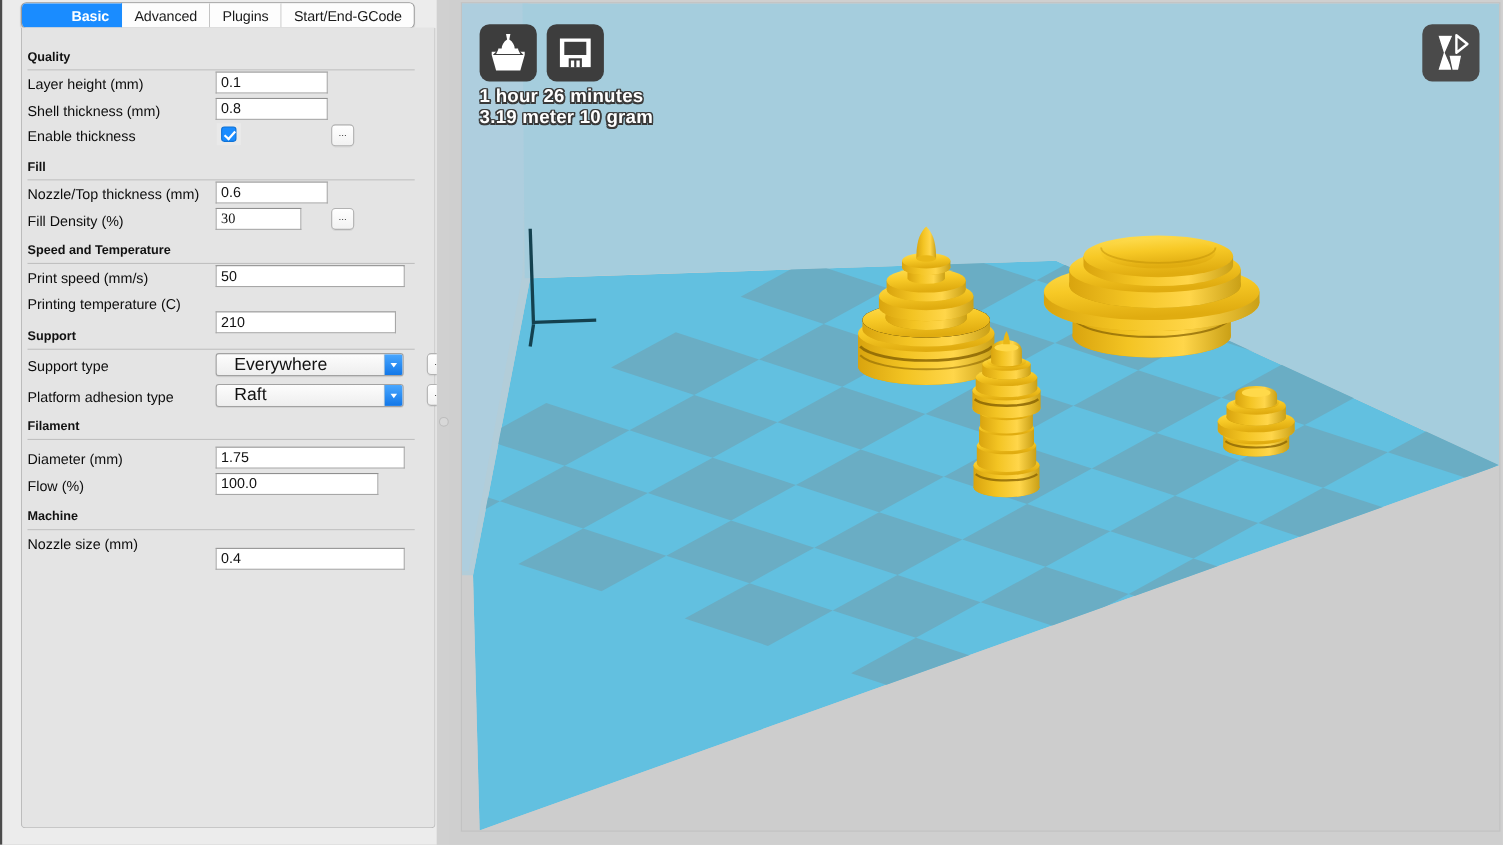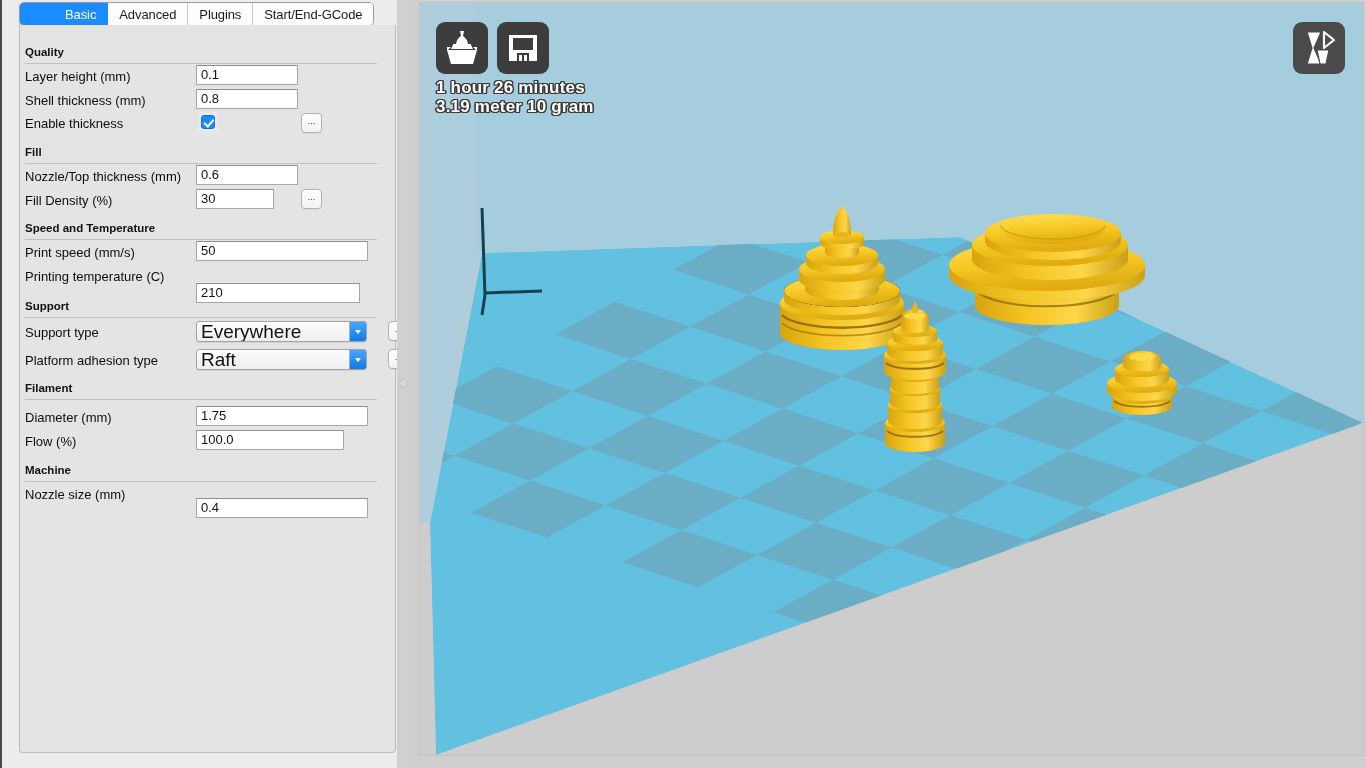--- a/index.html
+++ b/index.html
@@ -50,21 +50,21 @@
     background: #fdfdfd;
     border-right: 1px solid #c4c4c4;
     cursor: default;
     line-height: 1;
     letter-spacing: -0.1px;
   }
   .tab:last-child { border-right: none; }
   .tab.active {
     background: #1a8cff;
     color: #ffffff;
-    font-weight: normal;
+    font-weight: bold;
     border-right-color: #1a8cff;
     padding-left: 45px;
   }
 
   
   #tab-body {
     position: absolute;
     left: 17px; top: 25px;
     width: 377px; height: 728px;
     background: #e4e4e4;
@@ -123,23 +123,23 @@
     border: 1px solid #a2a2a2;
     border-radius: 3px;
     background: linear-gradient(#fdfdfd, #eeeeee);
     display: flex;
     align-items: stretch;
     overflow: hidden;
     box-shadow: 0 1px 0 rgba(0,0,0,0.07);
   }
   .combo .combo-value {
     flex: 1;
-    font-size: 19px;
+    font-size: 16px;
     color: #111;
-    padding-left: 4px;
+    padding-left: 16px;
     line-height: 19px;
     white-space: nowrap;
     overflow: hidden;
   }
   .combo .combo-arrow {
     width: 17px;
     background: linear-gradient(#49a7ff, #1277e8);
     border-left: 1px solid #8fb7dd;
     position: relative;
   }
@@ -299,21 +299,21 @@
         <div class="checkbox" style="left:181px; top:90px;"></div>
         <div class="dots-btn" style="left:281px; top:88px;">...</div>
 
         <div class="group-title" style="top:121px;">Fill</div>
         <div class="group-rule" style="left:5px; top:138px; width:352px;"></div>
 
         <div class="row-label" style="left:5px; top:145px;">Nozzle/Top thickness (mm)</div>
         <div class="field" style="left:176px; top:140px; width:102px;">0.6</div>
 
         <div class="row-label" style="left:5px; top:169px;">Fill Density (%)</div>
-        <div class="field" style="left:176px; top:164px; width:78px;">30</div>
+        <div class="field" style="left:176px; top:164px; width:78px;font-family:Liberation Serif, serif;">30</div>
         <div class="dots-btn" style="left:281px; top:164px;">...</div>
 
         <div class="group-title" style="top:197px;">Speed and Temperature</div>
         <div class="group-rule" style="left:5px; top:214px; width:352px;"></div>
 
         <div class="row-label" style="left:5px; top:221px;">Print speed (mm/s)</div>
         <div class="field" style="left:176px; top:216px; width:172px;">50</div>
 
         <div class="row-label" style="left:5px; top:245px;text-align:center;">Printing temperature (C)</div>
         <div class="field" style="left:176px; top:240px; width:164px;margin-top:18px;">210</div>

